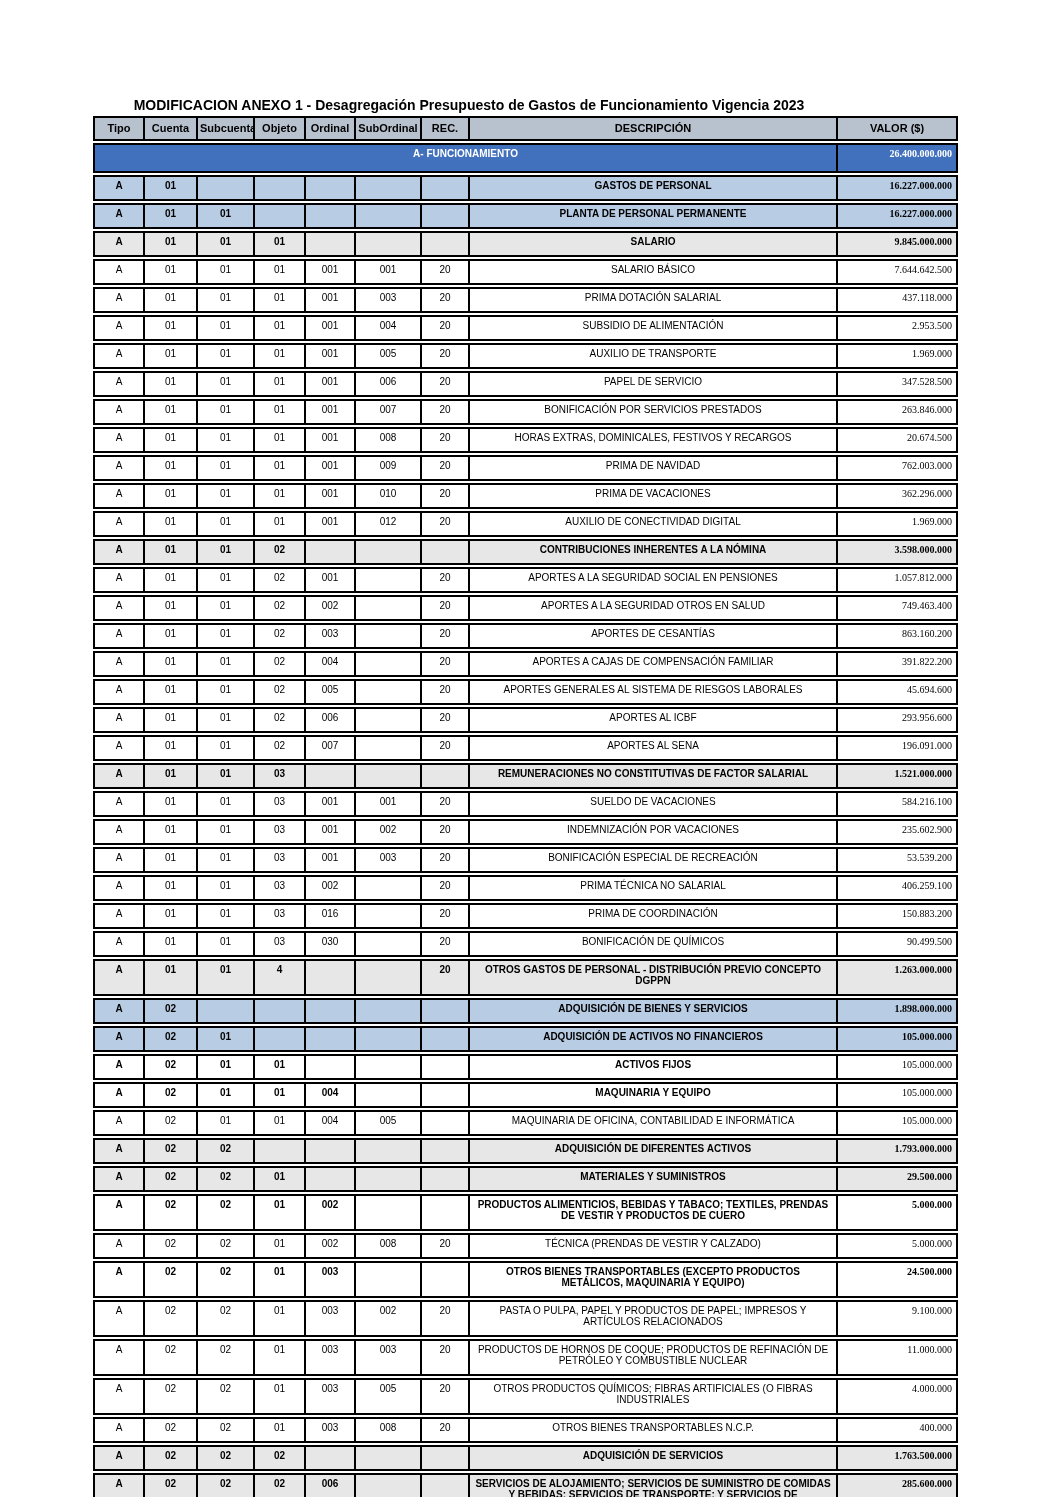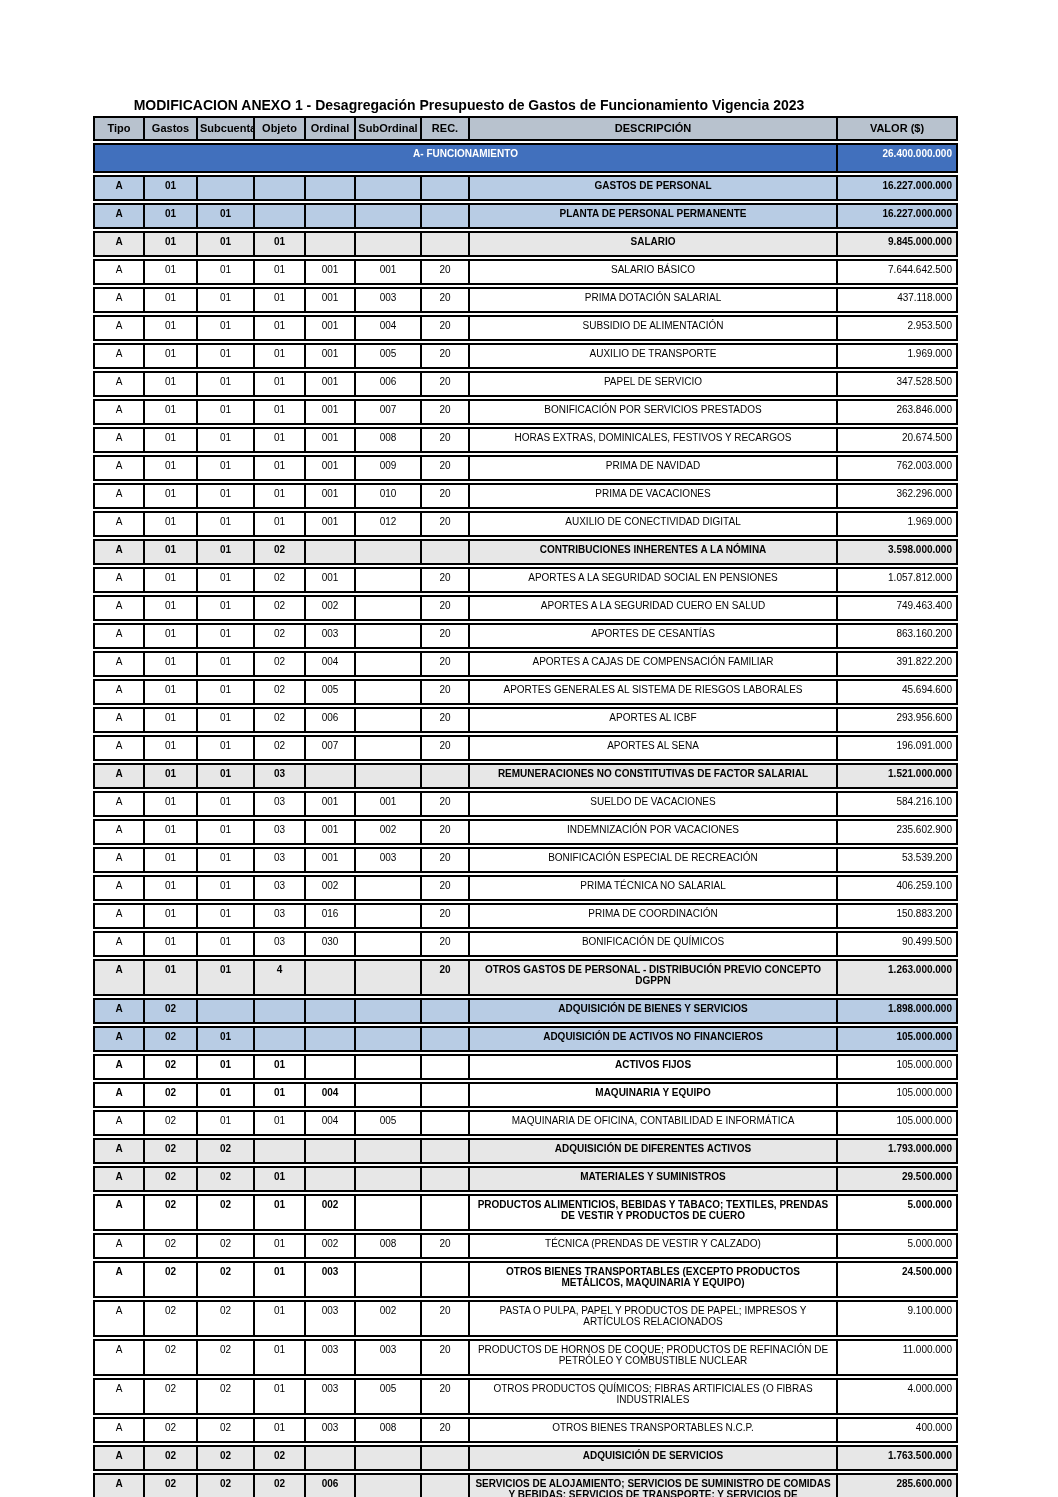--- a/index.html
+++ b/index.html
@@ -34,21 +34,21 @@
     box-sizing:border-box;
   }
   th:first-child,td:first-child{border-left:2px solid var(--border);}
   th{
     background:var(--headerbg);
     font-size:11px;font-weight:bold;text-align:center;
     vertical-align:middle;padding:5px 2px;height:24px;
   }
   td.code{text-align:center;}
   td.desc{text-align:center;}
-  td.valor{text-align:right;}
+  td.valor{text-align:right;font-family:Liberation Serif, serif;}
   td.b{font-weight:bold;}
   tr.r-lightblue td{background:var(--lightblue);}
   tr.r-gray td{background:var(--gray);}
   tr.r-white td{background:#fff;}
   tr.r-blue td{
     background:var(--blue);color:#fff;font-weight:bold;
     vertical-align:middle;height:26px;padding-bottom:12px;
   }
   tr.r-blue td.desc{text-align:center;}
 </style>
@@ -67,21 +67,21 @@
       <col style="width:51px">
         <col style="width:50px">
         <col style="width:66px">
       <col style="width:48px">
         <col style="width:368px">
         <col style="width:120px">
     </colgroup>
     <thead>
       <tr>
         <th>Tipo</th>
-        <th>Gastos</th>
+        <th>Cuenta</th>
         <th>Subcuenta</th>
         <th>Objeto</th>
         <th>Ordinal</th>
         <th>SubOrdinal</th>
         <th>REC.</th>
         <th>DESCRIPCIÓN</th>
         <th>VALOR ($)</th>
       </tr>
     </thead>
     <tbody>
@@ -255,21 +255,21 @@
           <td class="valor">1.057.812.000</td>
         </tr>
         <tr class="r-white">
           <td class="code">A</td>
           <td class="code">01</td>
           <td class="code">01</td>
           <td class="code">02</td>
           <td class="code">002</td>
           <td class="code"></td>
           <td class="code">20</td>
-          <td class="desc">APORTES A LA SEGURIDAD CUERO EN SALUD</td>
+          <td class="desc">APORTES A LA SEGURIDAD OTROS EN SALUD</td>
           <td class="valor">749.463.400</td>
         </tr>
         <tr class="r-white">
           <td class="code">A</td>
           <td class="code">01</td>
           <td class="code">01</td>
           <td class="code">02</td>
           <td class="code">003</td>
           <td class="code"></td>
           <td class="code">20</td>

